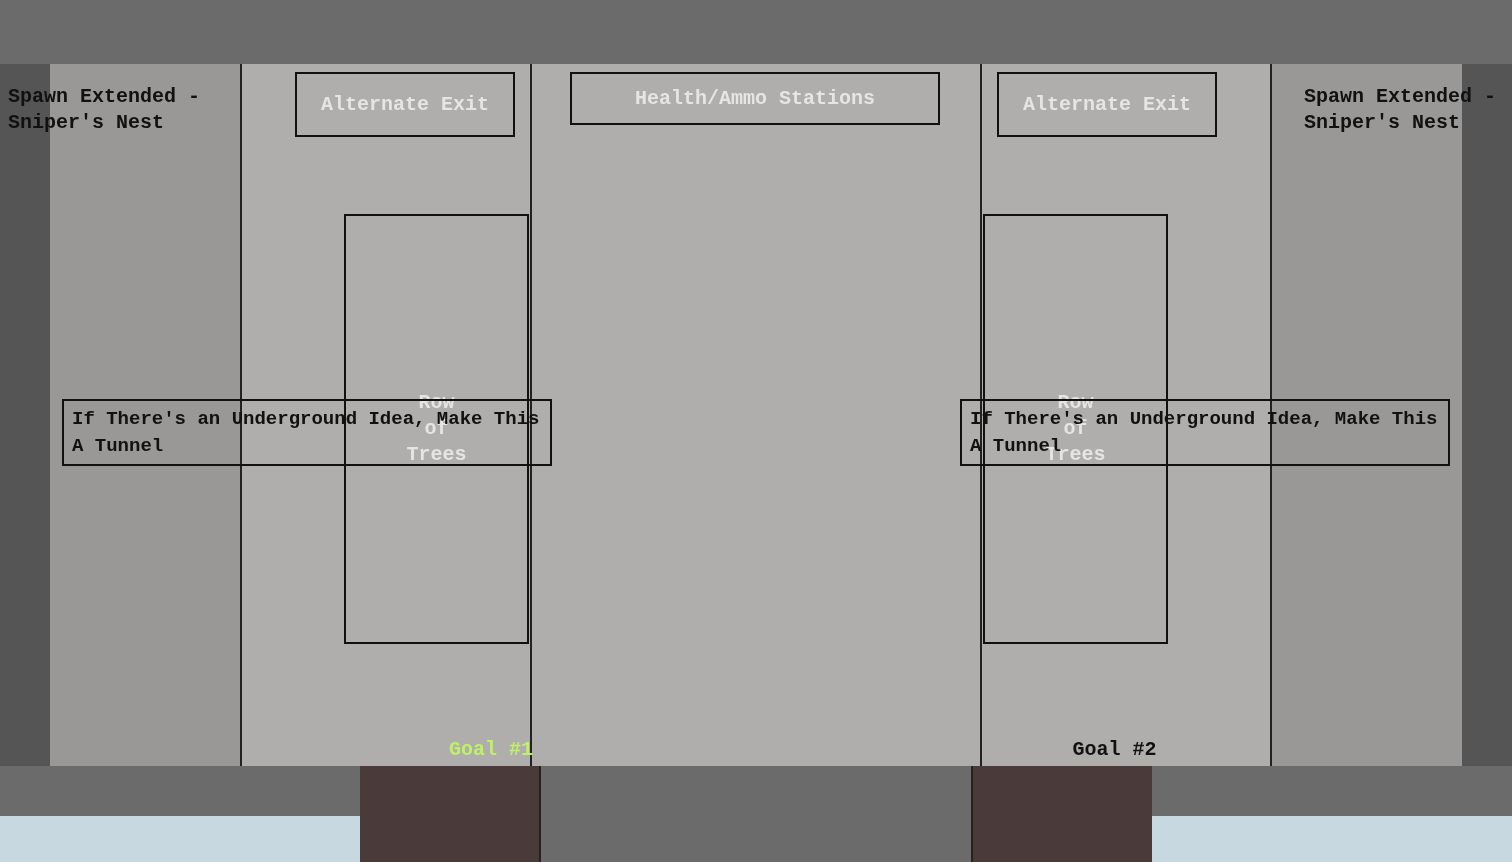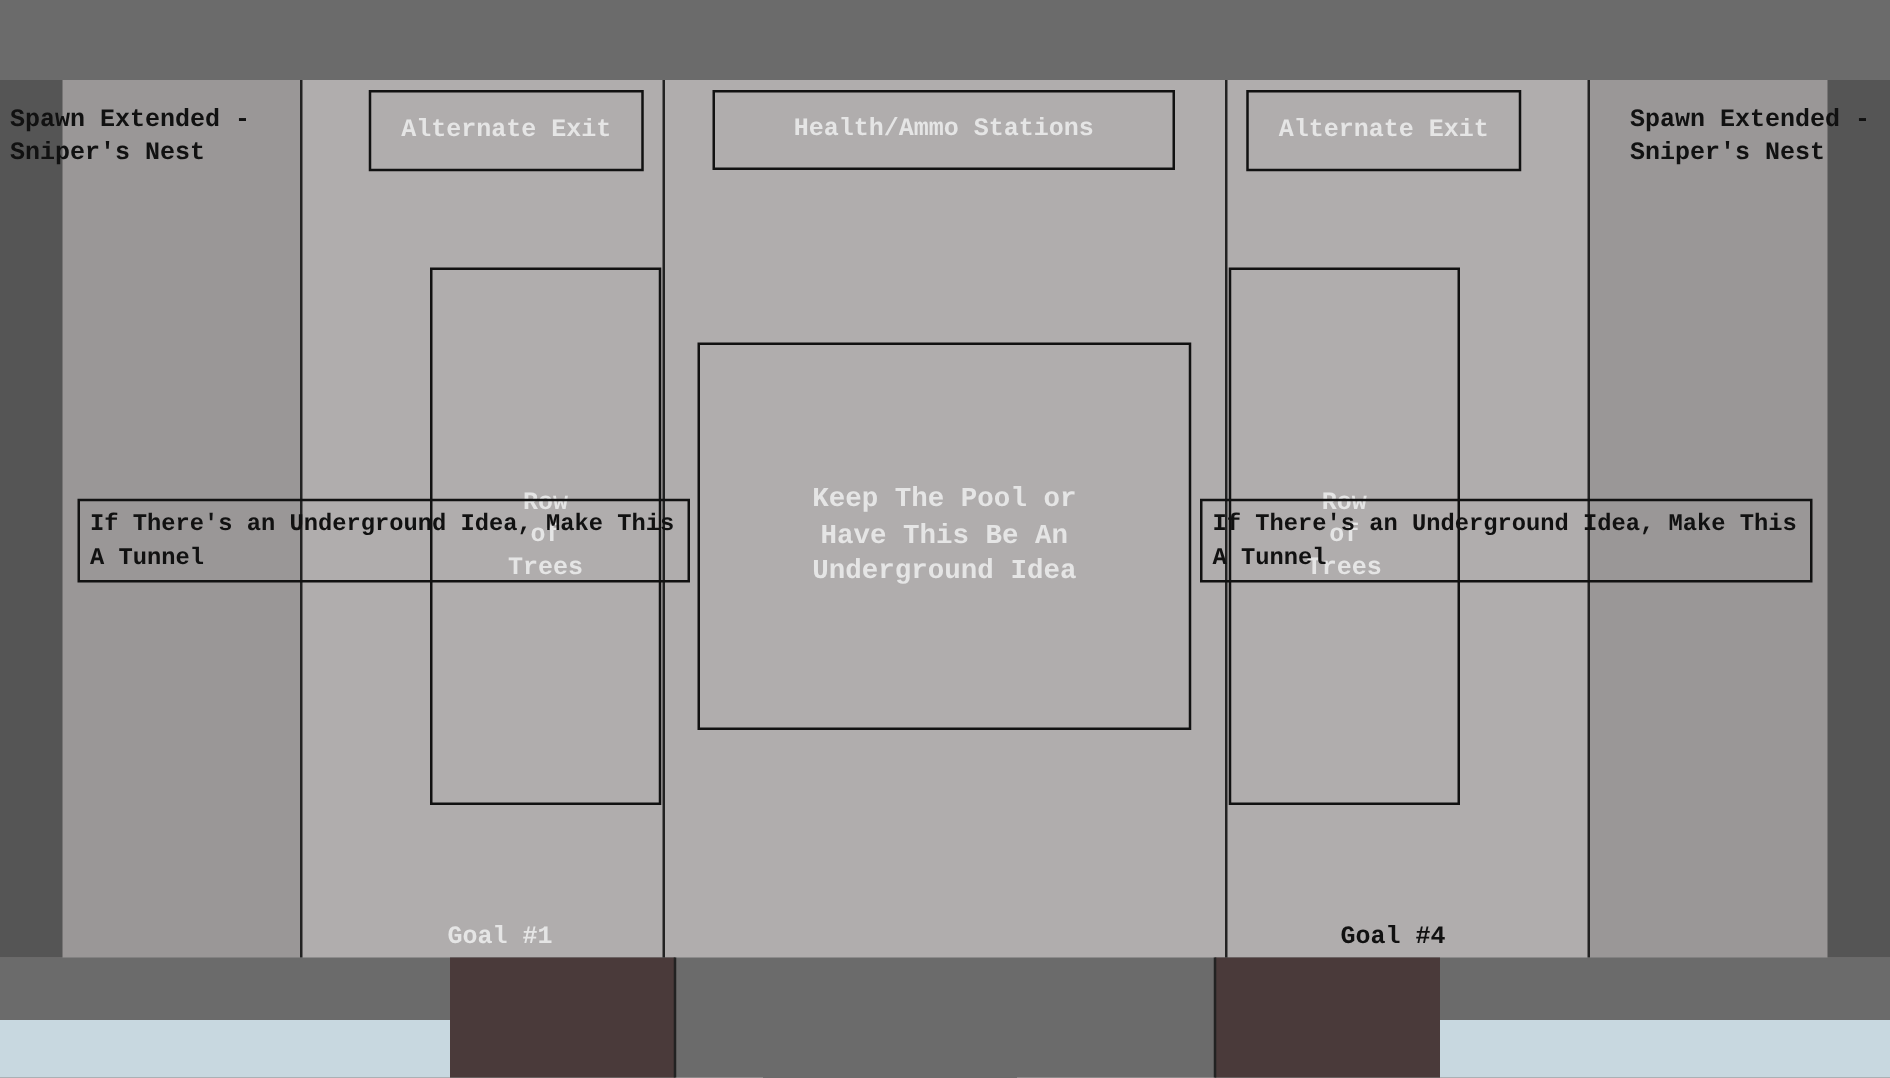--- a/index.html
+++ b/index.html
@@ -164,21 +164,21 @@
       left: 295px;
       width: 220px;
       height: 65px;
     }
 
     
     .box-health-ammo {
       top: 68px;
       left: 570px;
       width: 370px;
-      height: 64px;
+      height: 53px;
     }
 
     
     .box-alt-exit-right {
       top: 68px;
       right: 295px;
       width: 220px;
       height: 65px;
     }
 
@@ -262,22 +262,22 @@
     }
 
     
     .label-goal-left {
       position: absolute;
       bottom: 105px;
       left: 358px;
       width: 175px;
       font-size: 20px;
       font-weight: bold;
-      color: #e5e5e5;
-      text-align: left;
+      color: #bef264;
+      text-align: right;
     }
 
     .label-goal-right {
       position: absolute;
       bottom: 105px;
       right: 310px;
       width: 175px;
       font-size: 20px;
       font-weight: bold;
       color: #111;
@@ -323,24 +323,21 @@
   </div>
 
   <div class="label-box box-trees-left">
     <span>Row<br>of<br>Trees</span>
   </div>
 
   <div class="label-box box-trees-right">
     <span>Row<br>of<br>Trees</span>
   </div>
 
-  <div class="label-box box-center-pool">
-    <span style="font-size:22px;">Keep The Pool or<br>Have This Be An<br>Underground Idea</span>
-  </div>
 
   <div class="label-tunnel-left">If There's an Underground Idea, Make This A Tunnel</div>
 
   <div class="label-tunnel-right">If There's an Underground Idea, Make This A Tunnel</div>
 
   <div class="label-goal-left">Goal #1</div>
-  <div class="label-goal-right">Goal #4</div>
+  <div class="label-goal-right">Goal #2</div>
 
 </div>
 
 </body></html>

